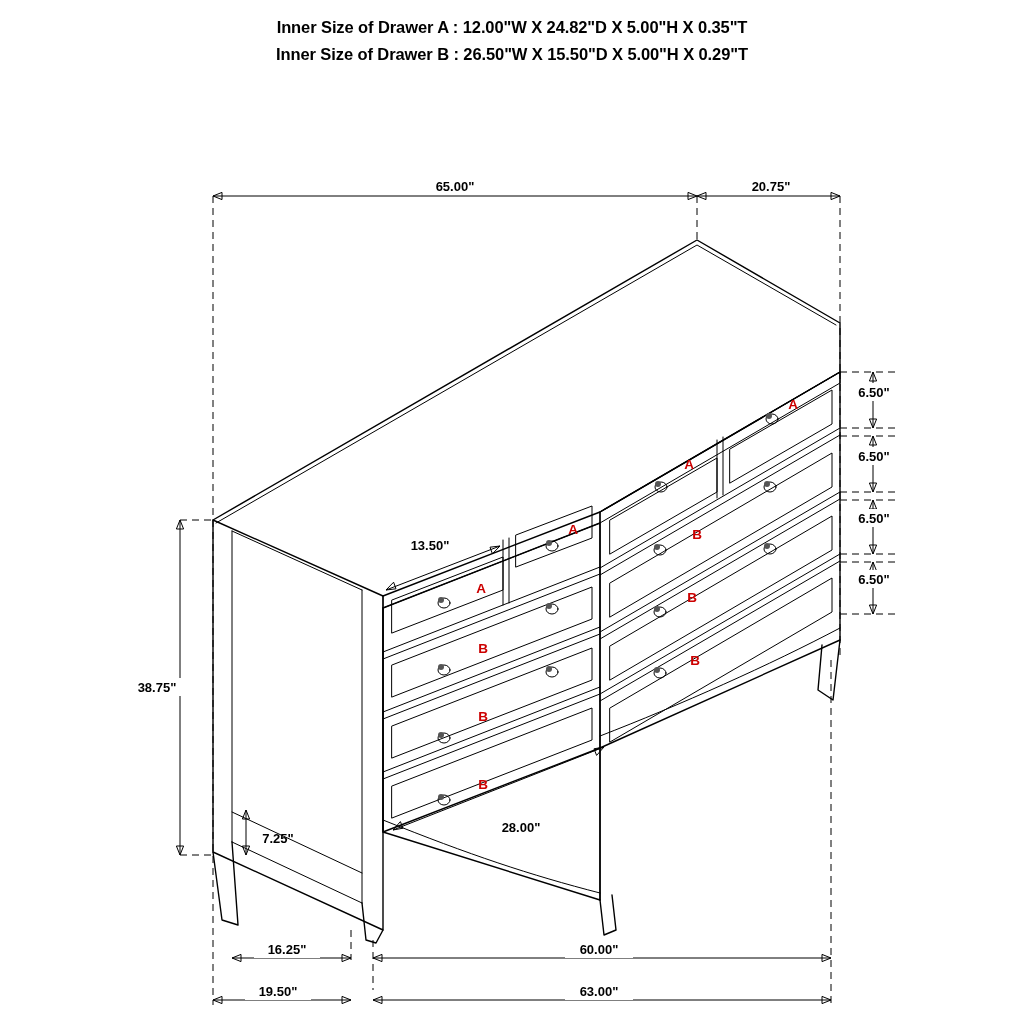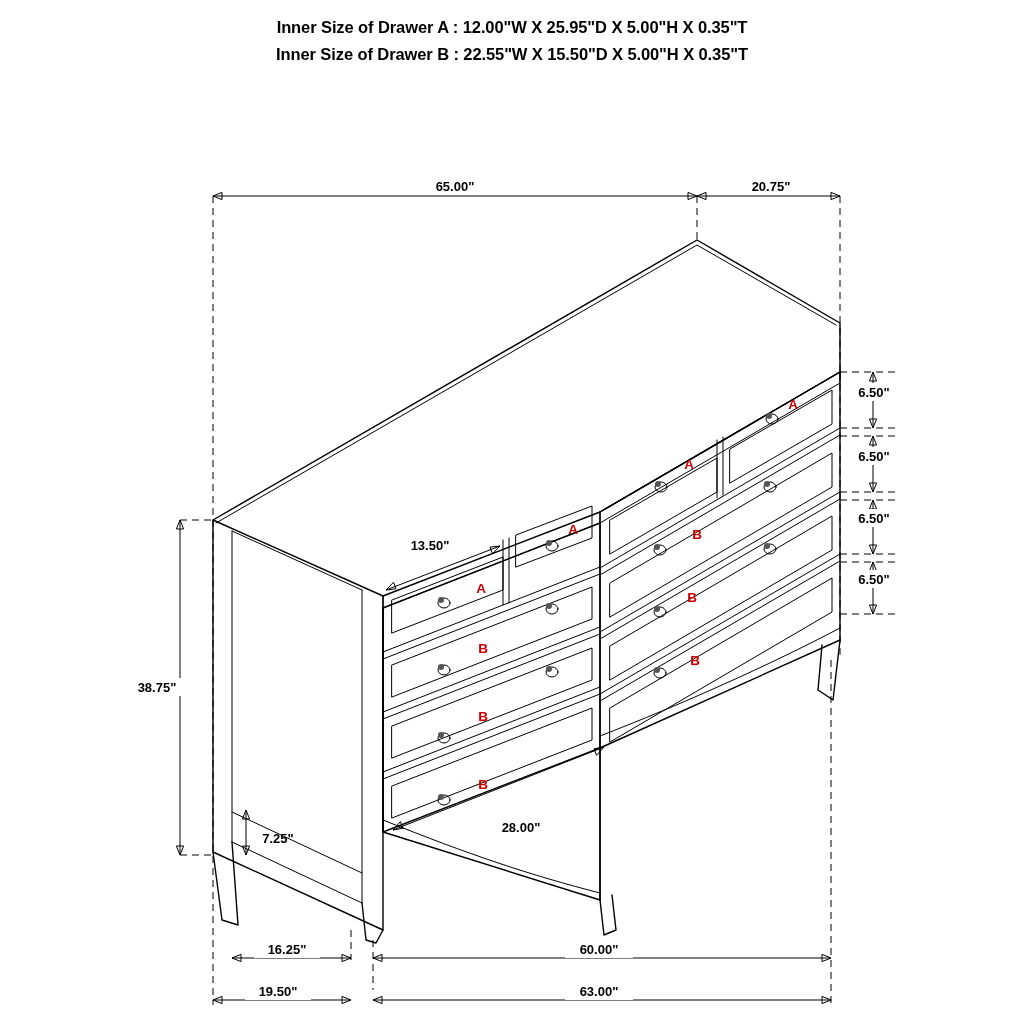--- a/index.html
+++ b/index.html
@@ -15,22 +15,22 @@
   .dash{stroke:#000;stroke-width:1;fill:none;stroke-dasharray:7 5;}
   .body-line{stroke:#000;stroke-width:1.4;fill:none;stroke-linejoin:round;stroke-linecap:round;}
   .body-thin{stroke:#000;stroke-width:1;fill:none;stroke-linejoin:round;stroke-linecap:round;}
   .fillw{fill:#ffffff;}
 </style>
 </head>
 <body>
 
 <div id="stage">
 
-  <div class="hdr hdr1">Inner Size of Drawer A : 12.00"W X 25.95"D X 5.00"H X 0.35"T</div>
-  <div class="hdr hdr2">Inner Size of Drawer B : 22.55"W X 15.50"D X 5.00"H X 0.35"T</div>
+  <div class="hdr hdr1">Inner Size of Drawer A : 12.00"W X 24.82"D X 5.00"H X 0.35"T</div>
+  <div class="hdr hdr2">Inner Size of Drawer B : 26.50"W X 15.50"D X 5.00"H X 0.29"T</div>
 
   <svg width="1024" height="1024" viewBox="0 0 1024 1024">
 
     <g>
 
       <path class="dash" d="M213,196 L213,1005"></path>
 
       <path class="dash" d="M697,196 L697,240"></path>
 
       <path class="dash" d="M840,196 L840,372"></path>

